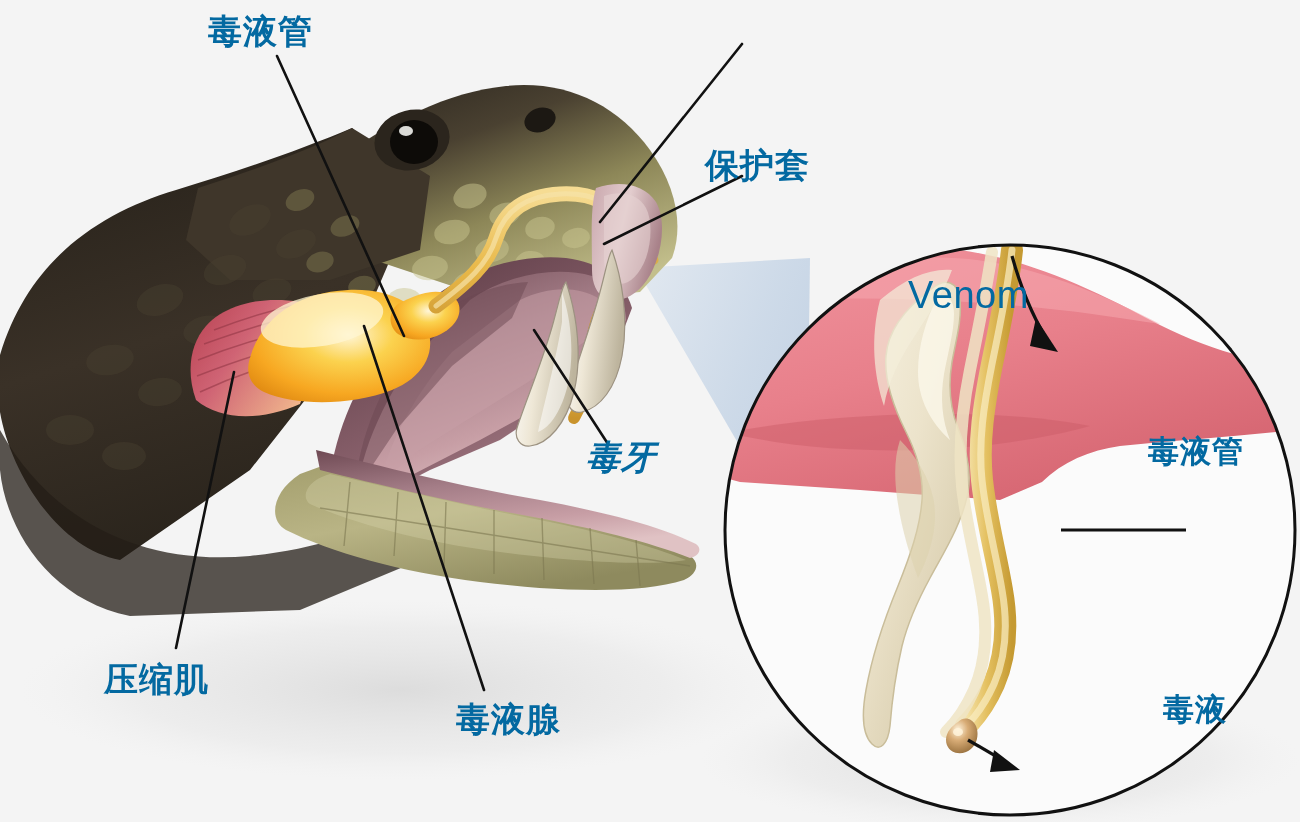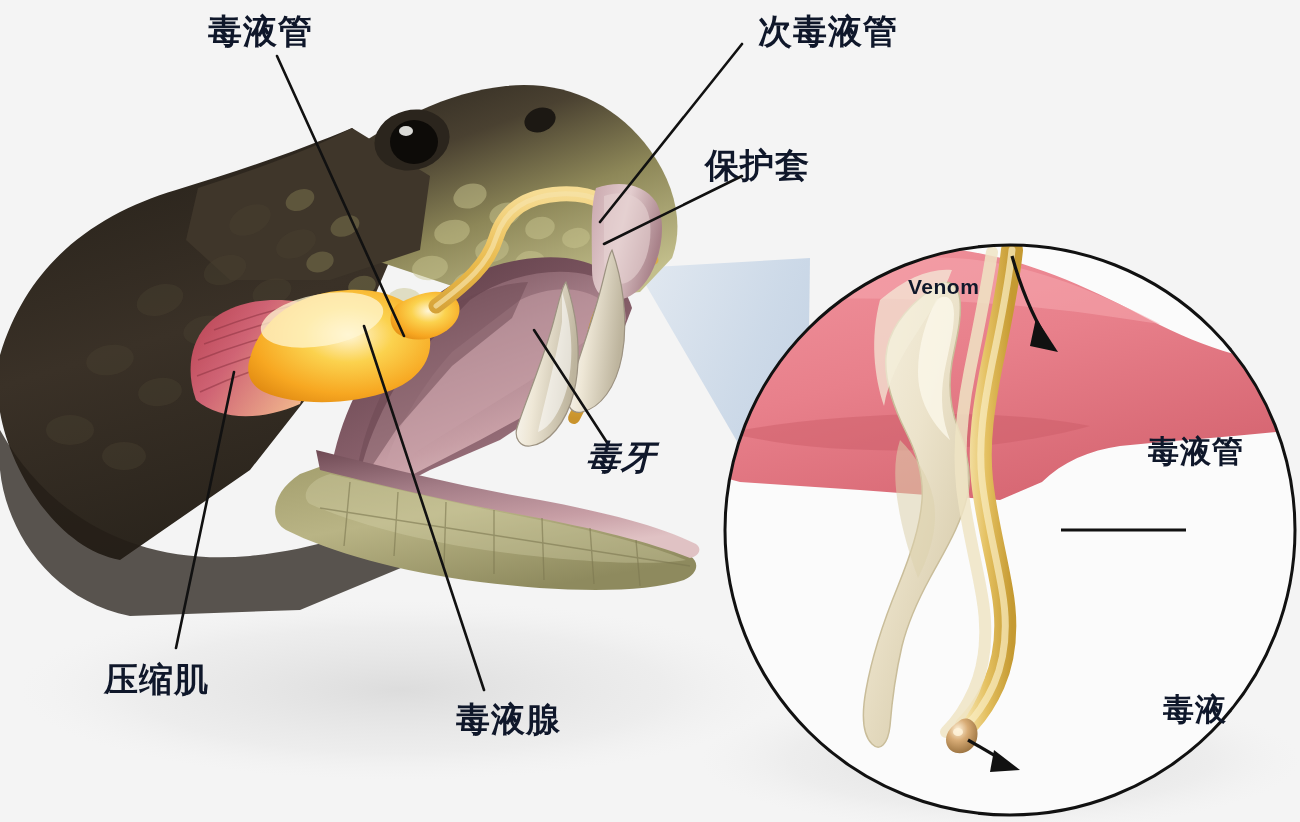--- a/index.html
+++ b/index.html
@@ -16,29 +16,29 @@
     font-family: "Liberation Sans", "DejaVu Sans", sans-serif;
   }
   #art {
     position: absolute;
     left: 0; top: 0;
     width: 1300px;
     height: 822px;
   }
   .lbl {
     position: absolute;
-    color: #0f172a;
+    color: #0369a1;
     white-space: nowrap;
     font-weight: 600;
     letter-spacing: 1px;
     line-height: 1;
   }
   .lbl-cn { font-size: 34px; }
   .lbl-cn-sm { font-size: 31px; }
-  .lbl-en { font-size: 21px; font-weight: 700; letter-spacing: 0.5px; }
+  .lbl-en { font-size: 38px; font-weight: 400; letter-spacing: 0.5px; }
 </style>
 </head>
 <body>
 
 <div id="stage">
 
   <svg id="art" viewBox="0 0 1300 822">
     <defs>
       <radialGradient id="gGland" cx="55%" cy="40%" r="70%">
         <stop offset="0%" stop-color="#fff6d8"></stop>
@@ -328,21 +328,20 @@
       <path d="M968,740 L1006,762" fill="none" stroke="#111111" stroke-width="3.2"></path>
       <path d="M994,750 L1020,770 L990,772 Z" fill="#111111"></path>
 
       <path d="M1061,530 L1186,530" stroke="#111111" stroke-width="2.8" fill="none"></path>
     </g>
     <circle cx="1010" cy="530" r="285" fill="none" stroke="#111111" stroke-width="3"></circle>
   </svg>
 
   <div class="lbl lbl-cn" style="left:208px; top:14px;">毒液管</div>
 
-  <div class="lbl lbl-cn" style="left:758px; top:14px;">次毒液管</div>
 
   <div class="lbl lbl-cn" style="left:705px; top:148px;">保护套</div>
 
   <div class="lbl lbl-cn" style="left:586px; top:440px;font-style:italic;">毒牙</div>
 
   <div class="lbl lbl-cn" style="left:104px; top:662px;text-align:center;">压缩肌</div>
 
   <div class="lbl lbl-cn" style="left:456px; top:702px;">毒液腺</div>
 
   <div class="lbl lbl-en" style="left:908px; top:276px;">Venom</div>

